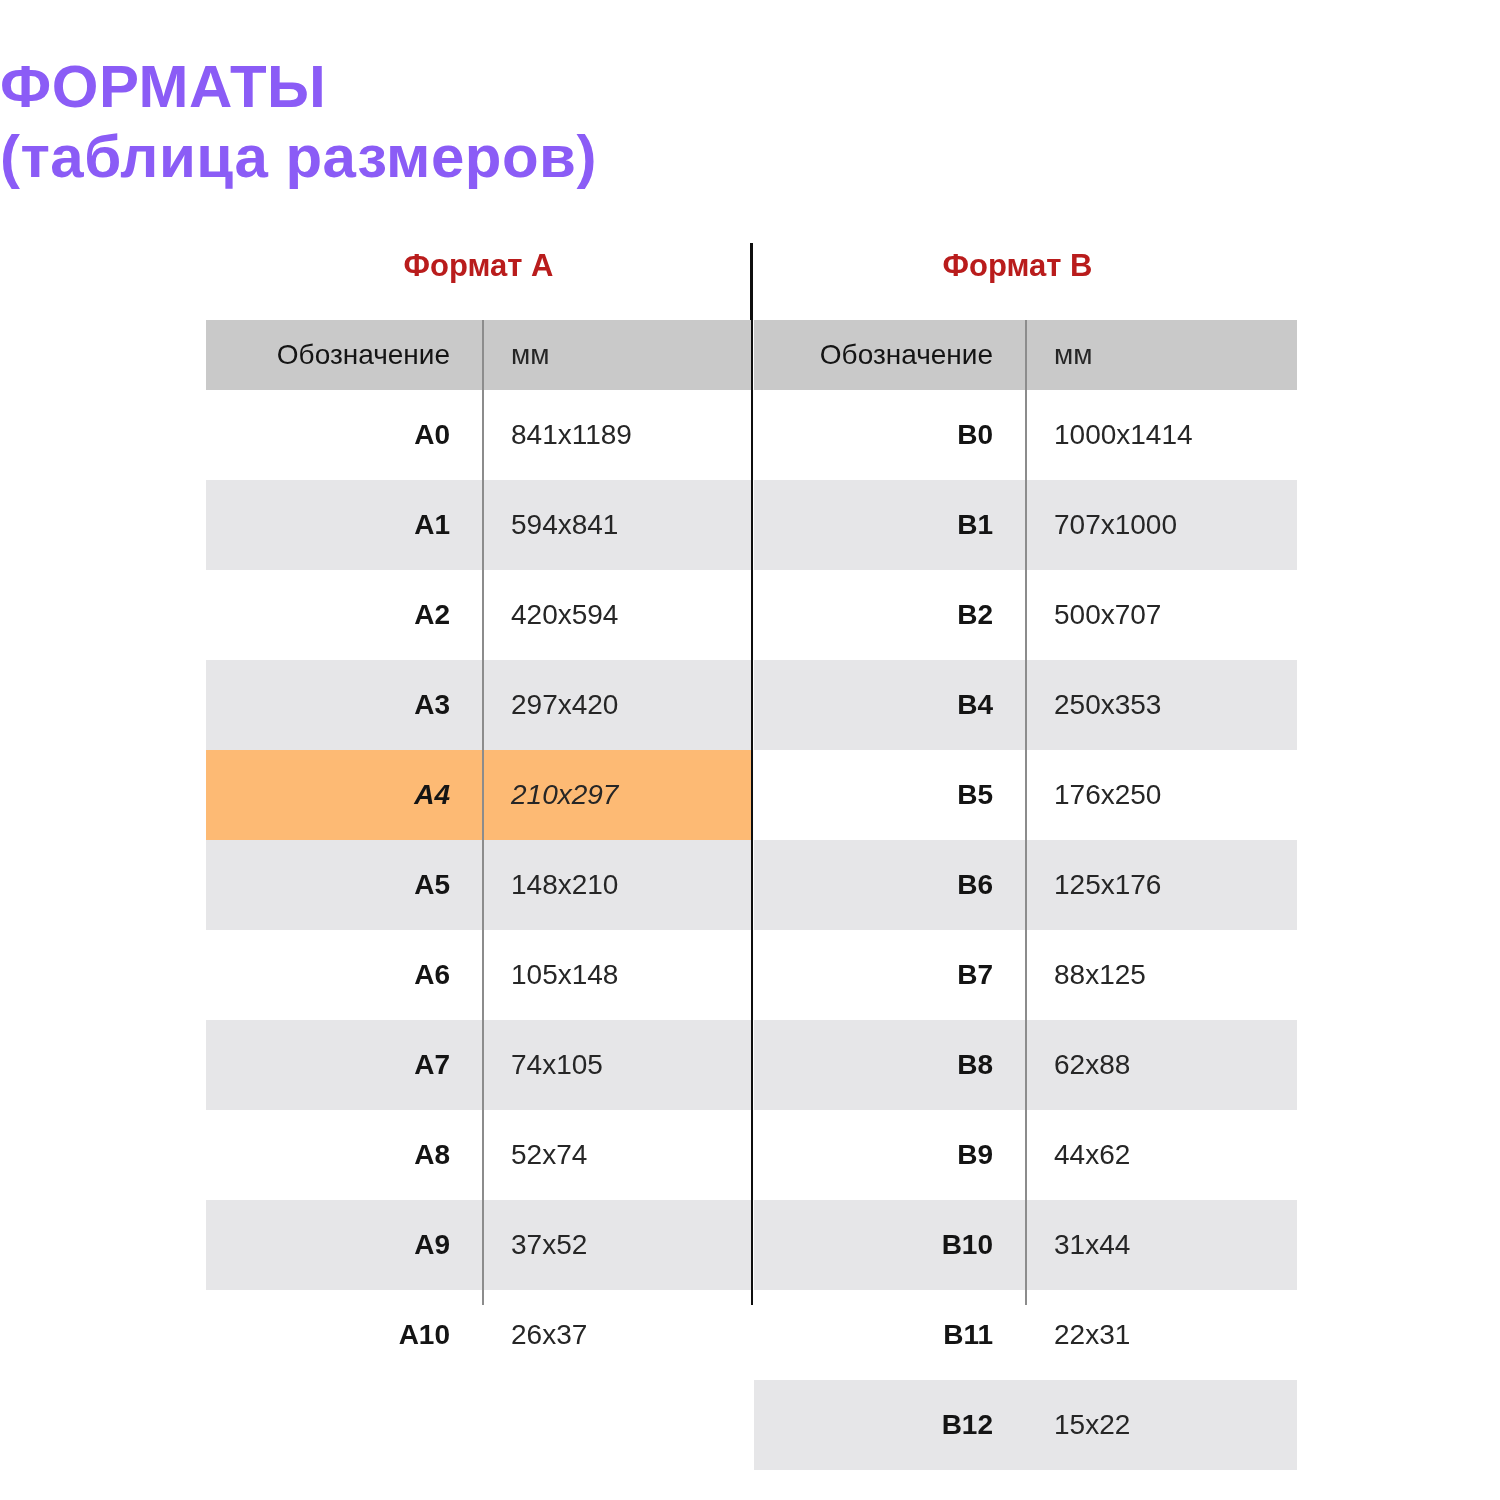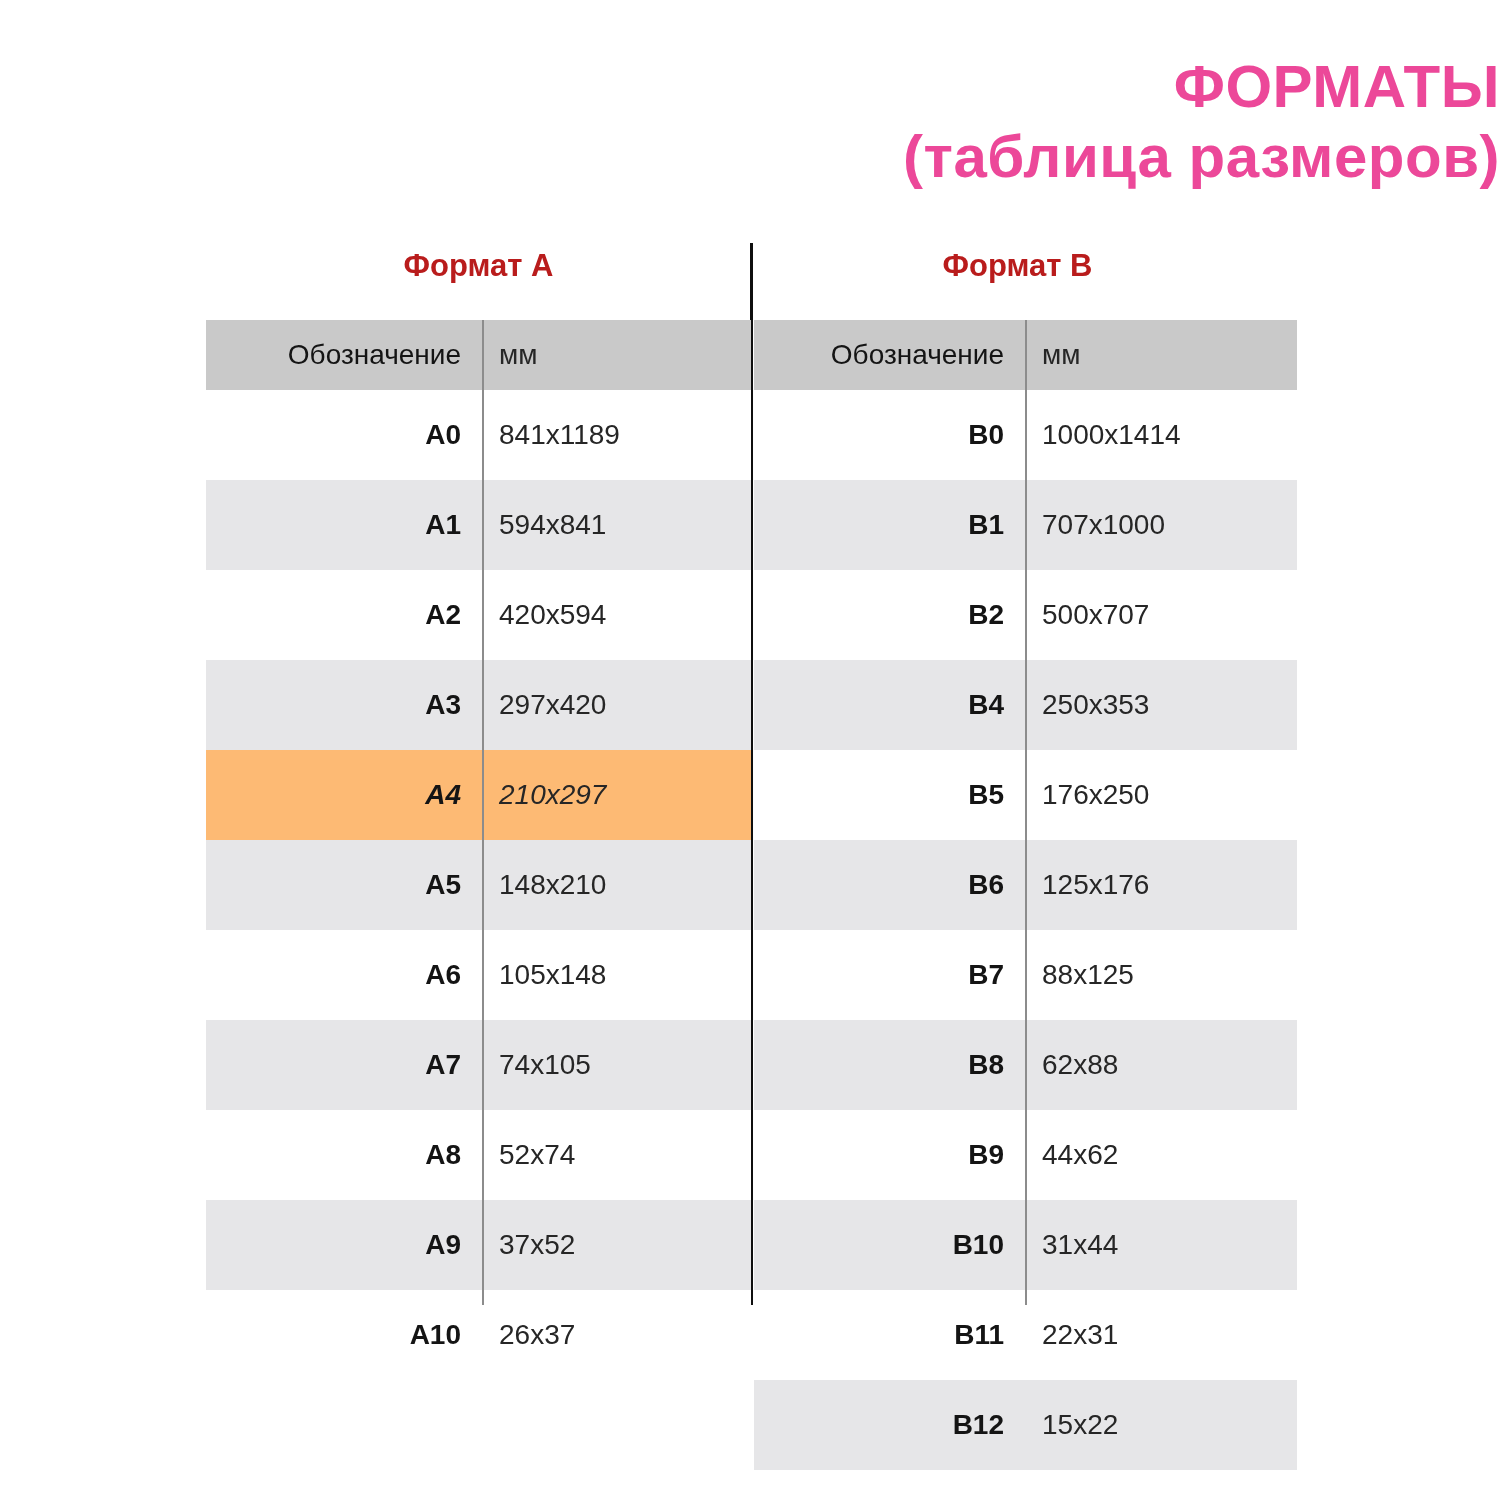--- a/index.html
+++ b/index.html
@@ -12,25 +12,25 @@
     color: #1a1a1a;
     overflow: hidden;
   }
 
   
   .title-block {
     position: absolute;
     top: 52px;
     left: 0;
     width: 100%;
-    text-align: right;
+    text-align: left;
     font-weight: 700;
     font-size: 60px;
     line-height: 70px;
-    color: #ec4899;
+    color: #8b5cf6;
     letter-spacing: 0.5px;
   }
 
   
   .table-heading {
     position: absolute;
     top: 248px;
     height: 36px;
     text-align: center;
     font-weight: 700;
@@ -74,28 +74,28 @@
     font-weight: 400;
     color: #3a3a3a;
   }
   .rows-body .row:nth-child(odd) { background: #ffffff; }
   .rows-body .row:nth-child(even) { background: #e6e6e8; }
   .rows-body .row.highlight { background: #fdba74; font-style: italic; }
 
   .cell { white-space: nowrap; }
   .cell.code {
     text-align: right;
-    padding-right: 22px;
+    padding-right: 33px;
     font-weight: 700;
     font-size: 28px;
     color: #141414;
   }
   .cell.size {
     text-align: left;
-    padding-left: 16px;
+    padding-left: 28px;
     font-weight: 400;
     font-size: 28px;
     color: #262626;
   }
 
   
   .col-divider {
     position: absolute;
     left: calc(var(--col1) - 1px);
     top: 0;

